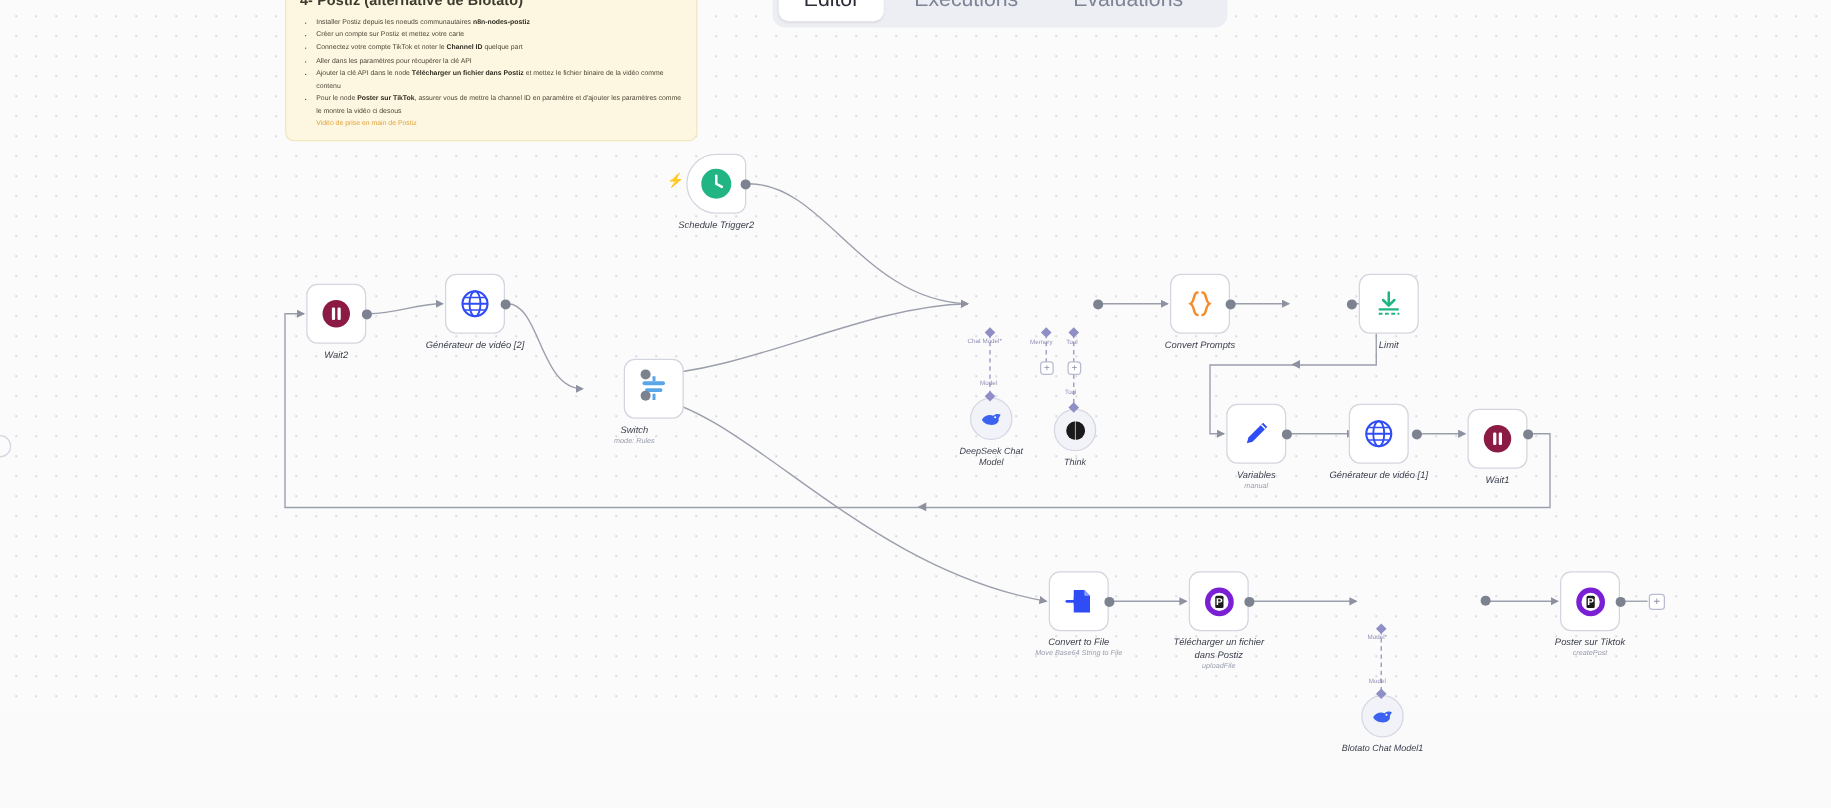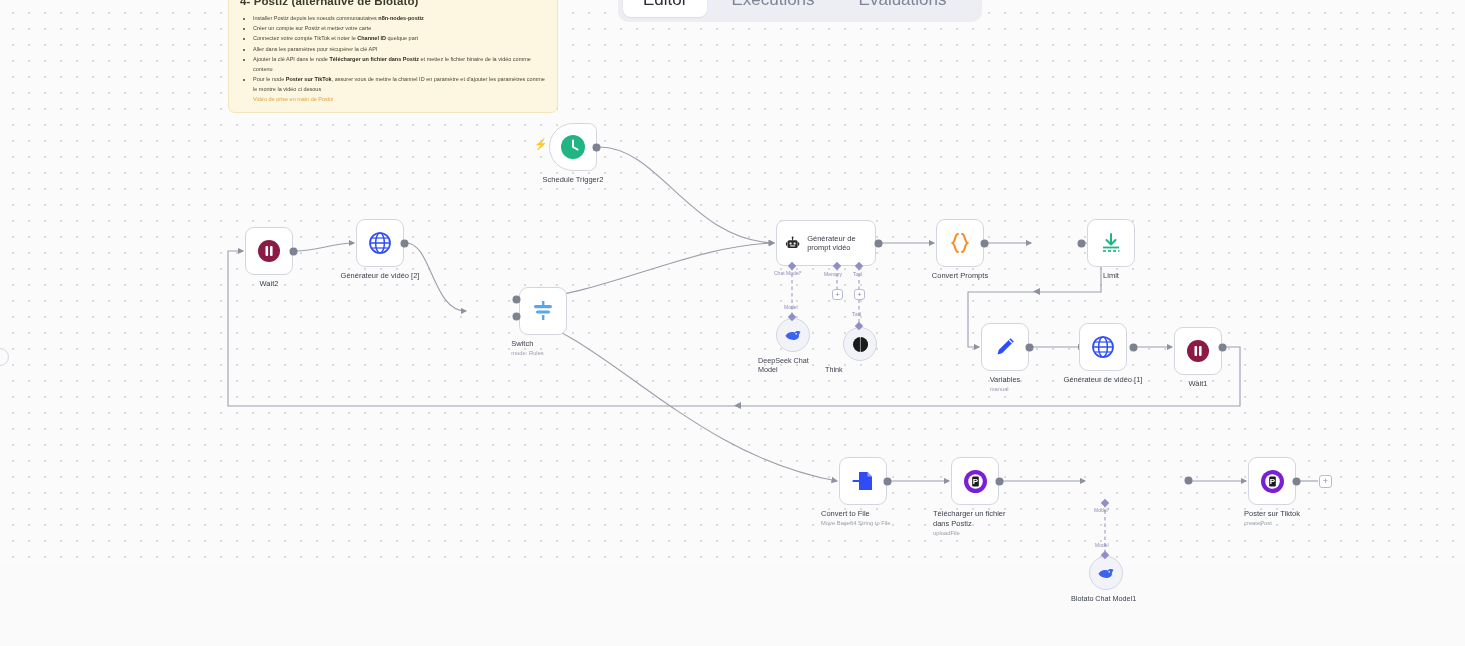--- a/index.html
+++ b/index.html
@@ -121,24 +121,26 @@
     font-size: 7.5px;
     line-height: 1.25;
     color: #3b3f4c;
     text-align: left;
   }
   .node-caption {
     position: absolute;
     left: 50%;
     transform: translateX(-50%);
     top: 52px;
+    text-align: center;
     font-size: 7.5px;
     color: #3b3f4c;
     white-space: nowrap;
     line-height: 1.3;
+    font-style: italic;
   }
   .node-caption.two { white-space: normal; width: 84px; }
   .node-sub {
     display: block;
     font-size: 5.8px;
     color: #9a9eac;
     margin-top: 1px;
   }
 
   
@@ -326,56 +328,41 @@
         <line x1="4" y1="7" x2="20" y2="7" stroke="#2f4cf5" stroke-width="1.2"></line>
         <line x1="4" y1="17" x2="20" y2="17" stroke="#2f4cf5" stroke-width="1.2"></line>
       </svg>
     </div>
     <div class="node-caption">Générateur de vidéo [2]</div>
   </div>
   <svg style="position:absolute;left:400px;top:239px;z-index:11;" width="9" height="9">
       <circle cx="4.5" cy="4.5" r="4" class="dot-out"></circle>
     </svg>
 
-  <div class="node" style="left:488px; top:287px;padding-left:31px;">
+  <div class="node" style="left:468px; top:287px;padding-left:31px;">
     <div class="node-box">
       <svg class="ic" width="26" height="26" viewBox="0 0 26 26">
         <rect x="4" y="7" width="18" height="3.2" rx="1.6" fill="#5aa6e8"></rect>
         <rect x="6" y="12.5" width="14" height="3" rx="1.5" fill="#5aa6e8"></rect>
         <rect x="12" y="17" width="2.4" height="5" fill="#5aa6e8"></rect>
         <rect x="12" y="3" width="2.4" height="4" fill="#5aa6e8"></rect>
       </svg>
     </div>
     <div class="node-caption">
       <span>Switch</span>
       <span class="node-sub">mode: Rules</span>
     </div>
   </div>
   <svg style="position:absolute;left:512px;top:295px;z-index:11;" width="9" height="9">
       <circle cx="4.5" cy="4.5" r="4" class="dot-out"></circle>
     </svg>
   <svg style="position:absolute;left:512px;top:312px;z-index:11;" width="9" height="9">
       <circle cx="4.5" cy="4.5" r="4" class="dot-out"></circle>
     </svg>
 
-  <div class="node" style="left:776px; top:220px;">
-    <div class="node-box wide">
-      <svg class="ic" width="21" height="21" viewBox="0 0 24 24">
-        <rect x="4" y="7" width="16" height="12" rx="2.4" fill="#2b2b2b"></rect>
-        <rect x="7.3" y="10.5" width="3" height="3" fill="#fff"></rect>
-        <rect x="13.7" y="10.5" width="3" height="3" fill="#fff"></rect>
-        <rect x="8" y="15" width="8" height="1.6" fill="#fff"></rect>
-        <rect x="11.2" y="3" width="1.6" height="4" fill="#2b2b2b"></rect>
-        <circle cx="12" cy="2.6" r="1.5" fill="#2b2b2b"></circle>
-        <rect x="1.5" y="10" width="2" height="5.5" rx="1" fill="#2b2b2b"></rect>
-        <rect x="20.5" y="10" width="2" height="5.5" rx="1" fill="#2b2b2b"></rect>
-      </svg>
-      <div class="wlabel">Générateur de prompt vidéo</div>
-    </div>
-  </div>
   <svg style="position:absolute;left:874px;top:239px;z-index:11;" width="9" height="9">
       <circle cx="4.5" cy="4.5" r="4" class="dot-out"></circle>
     </svg>
   <div class="diamond" style="left:789px; top:263px;"></div>
   <div class="diamond" style="left:834px; top:263px;"></div>
   <div class="diamond" style="left:856px; top:263px;"></div>
   <div class="plus-port" style="left:832px; top:289px;">+</div>
   <div class="plus-port" style="left:854px; top:289px;">+</div>
 
   <div class="node" style="left:936px; top:219px;">

